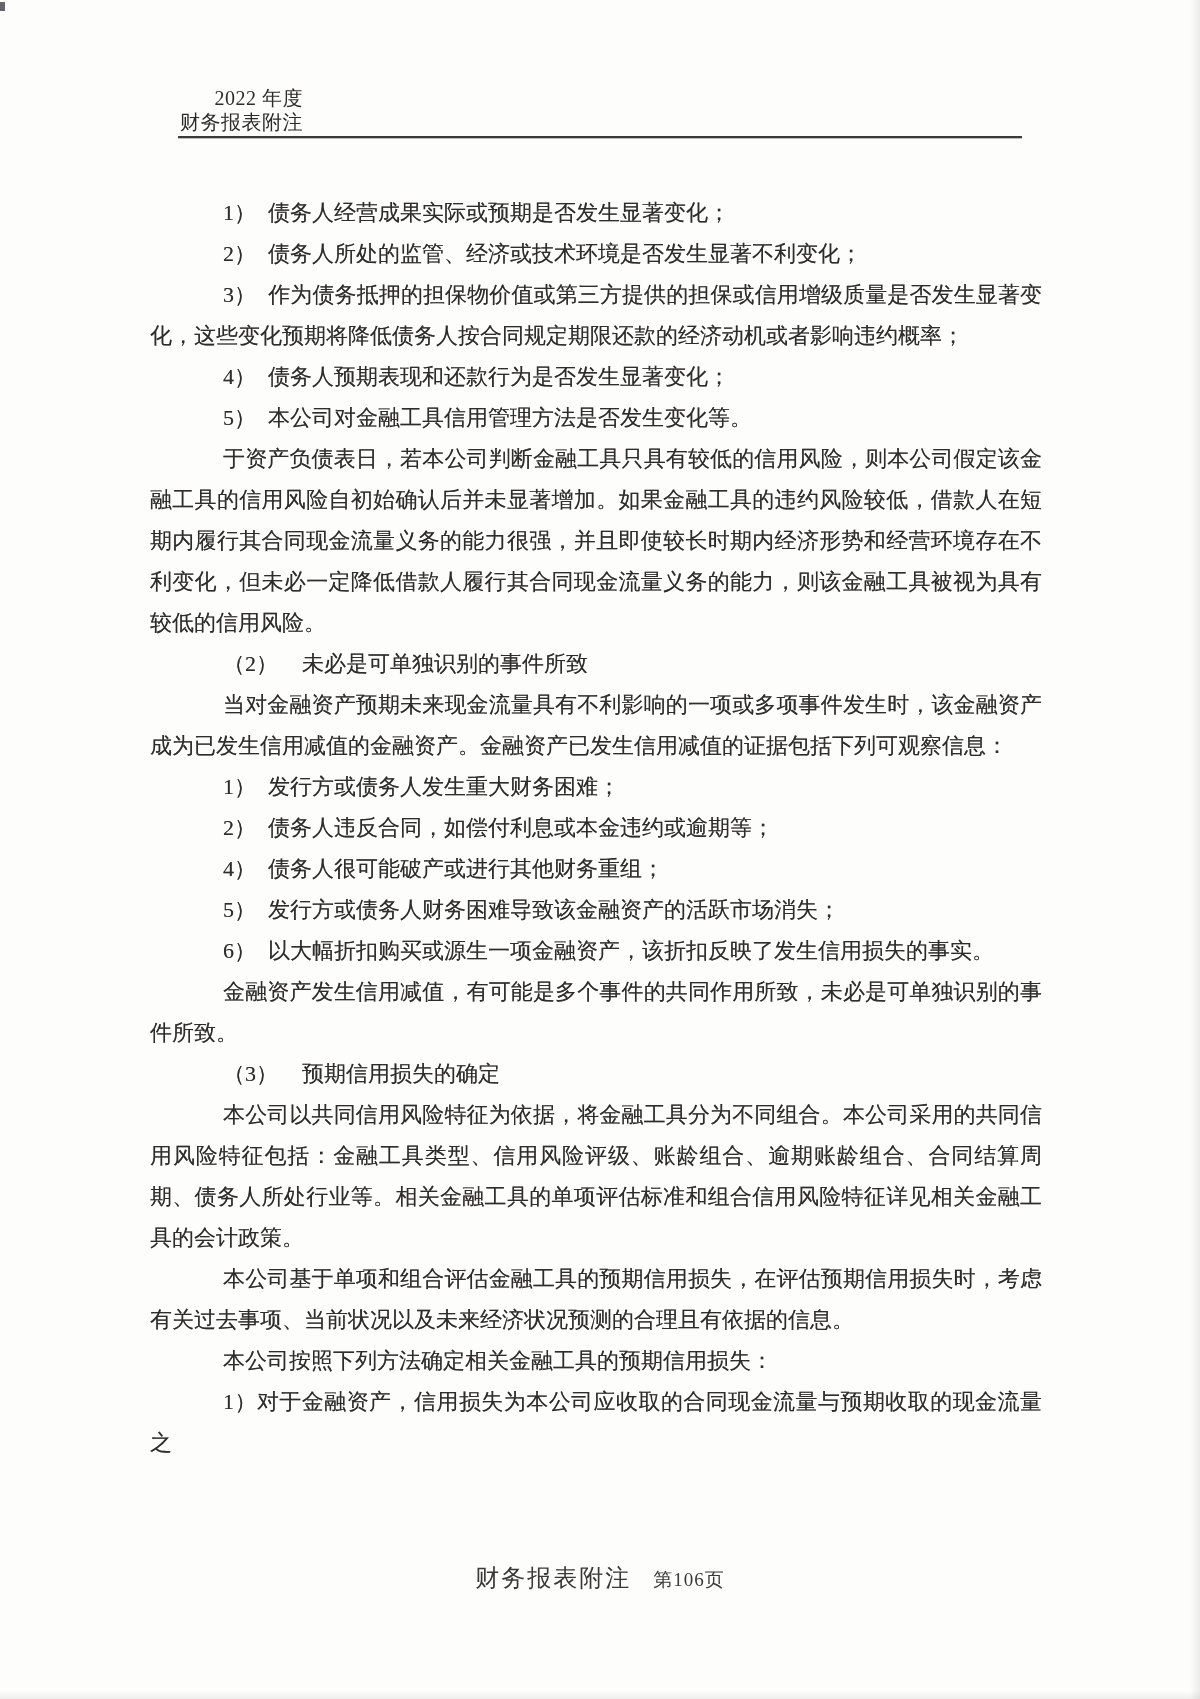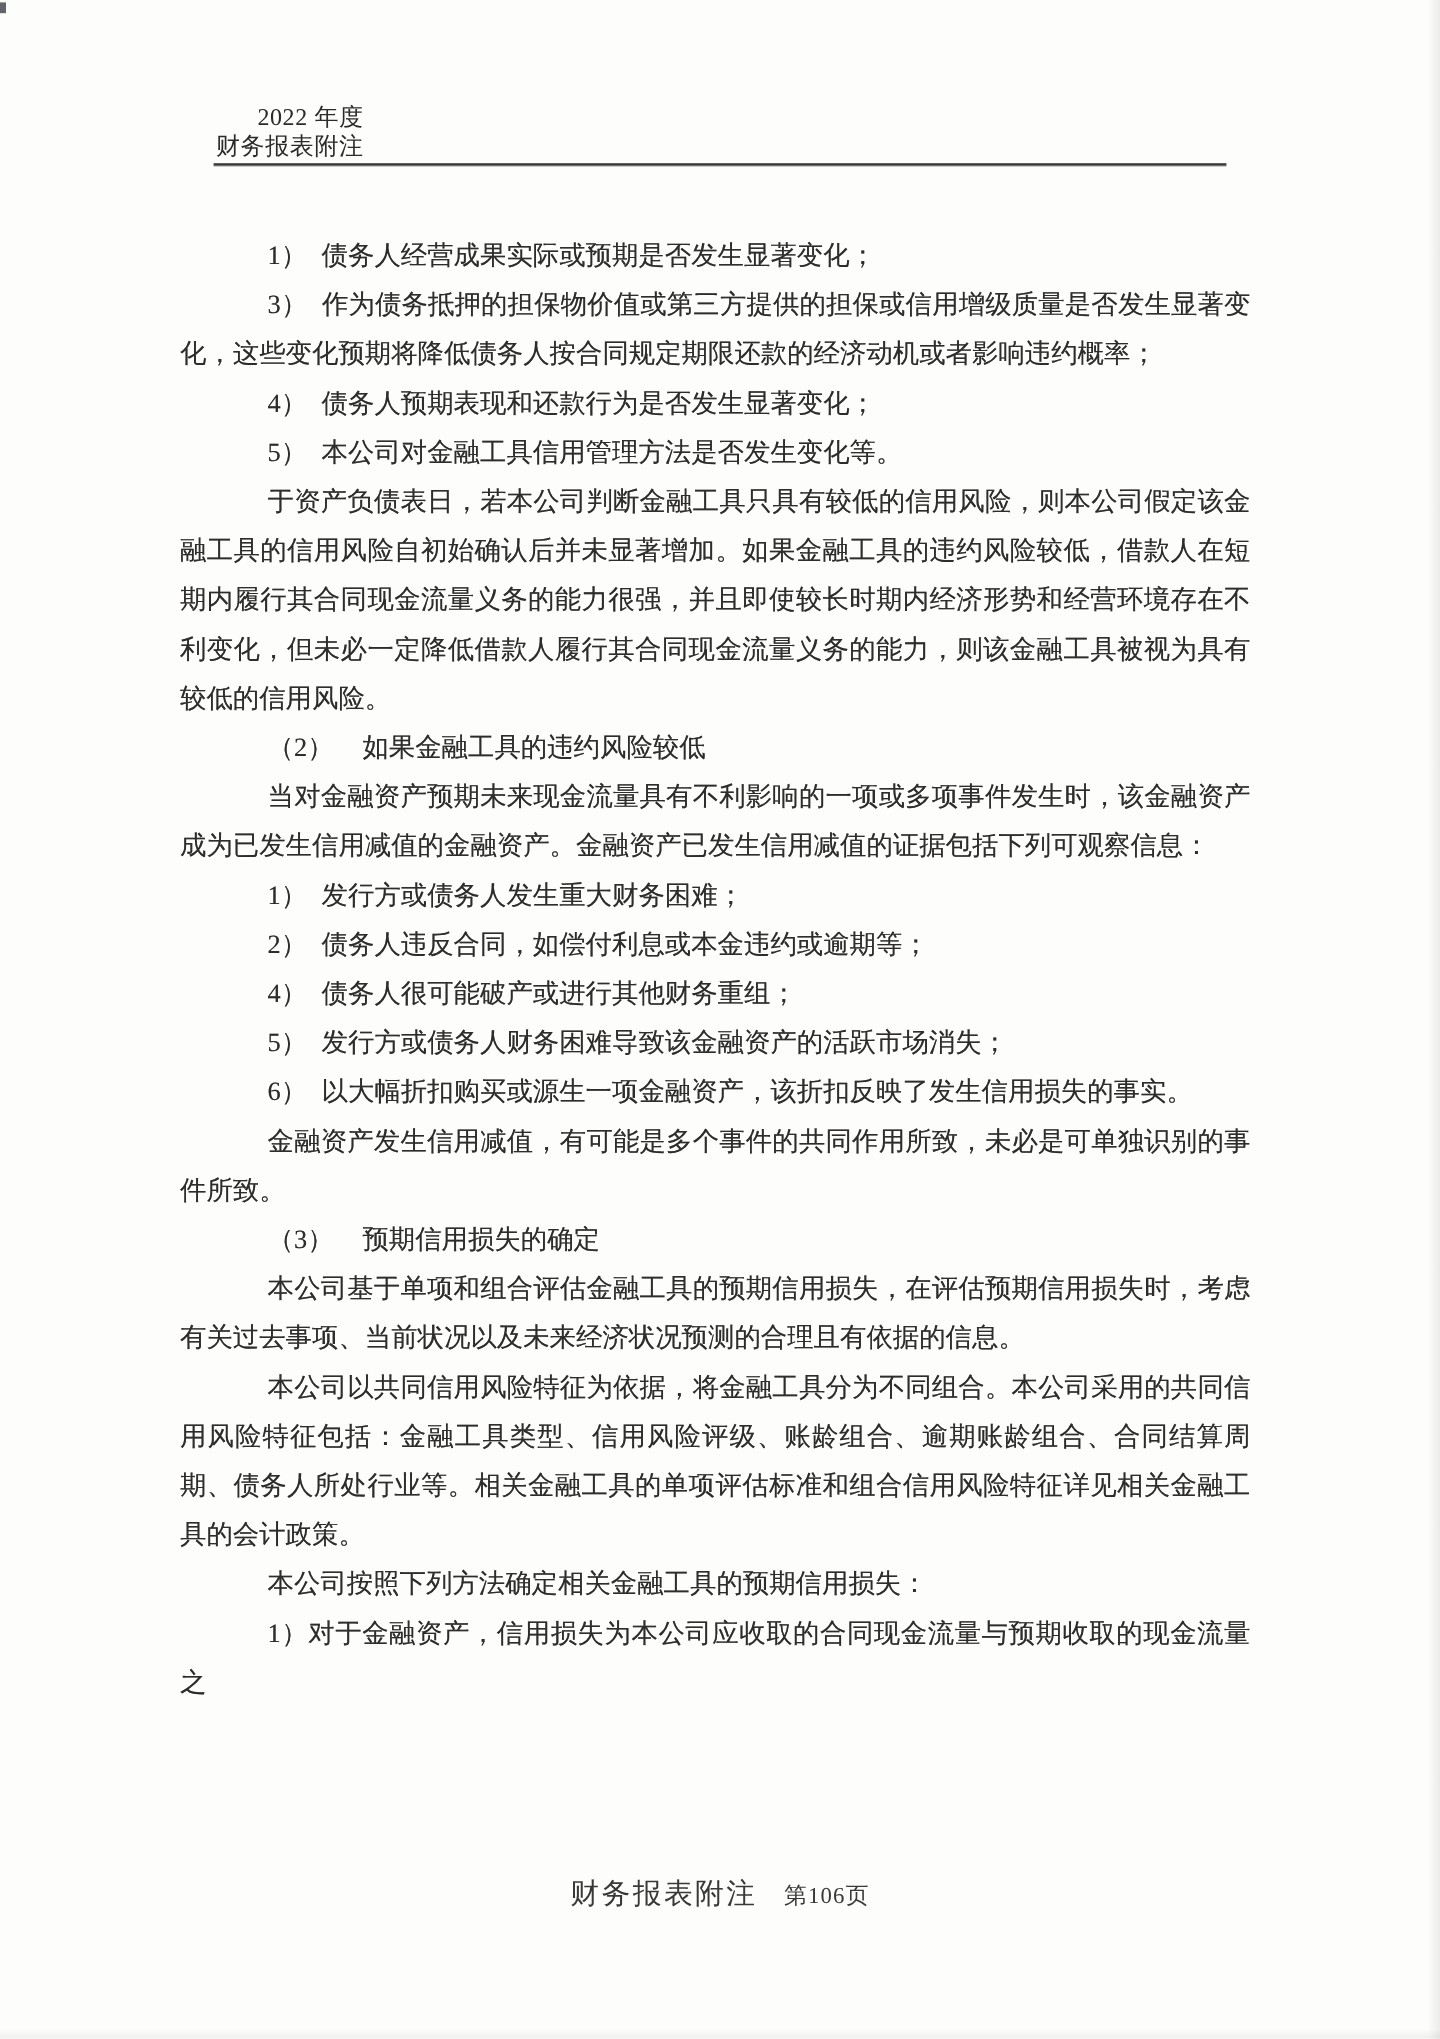--- a/index.html
+++ b/index.html
@@ -44,35 +44,36 @@
 
   <div class="header">
     <div class="h-line">2022 年度</div>
     <div class="h-line">财务报表附注</div>
   </div>
 
   <div class="rule"></div>
 
   <div class="body-text">
       <p><span class="num-item">1）</span><span>债务人经营成果实际或预期是否发生显著变化；</span></p>
+      <p><span class="num-item">2）</span><span>债务人所处的监管、经济或技术环境是否发生显著不利变化；</span></p>
       <p><span class="num-item">3）</span><span>作为债务抵押的担保物价值或第三方提供的担保或信用增级质量是否发生显著变化，这些变化预期将降低债务人按合同规定期限还款的经济动机或者影响违约概率；</span></p>
       <p><span class="num-item">4）</span><span>债务人预期表现和还款行为是否发生显著变化；</span></p>
       <p><span class="num-item">5）</span><span>本公司对金融工具信用管理方法是否发生变化等。</span></p>
       <p><span>于资产负债表日，若本公司判断金融工具只具有较低的信用风险，则本公司假定该金融工具的信用风险自初始确认后并未显著增加。如果金融工具的违约风险较低，借款人在短期内履行其合同现金流量义务的能力很强，并且即使较长时期内经济形势和经营环境存在不利变化，但未必一定降低借款人履行其合同现金流量义务的能力，则该金融工具被视为具有较低的信用风险。</span></p>
-      <p><span class="num-heading">（2）</span><span>如果金融工具的违约风险较低</span></p>
+      <p><span class="num-heading">（2）</span><span>未必是可单独识别的事件所致</span></p>
       <p><span>当对金融资产预期未来现金流量具有不利影响的一项或多项事件发生时，该金融资产成为已发生信用减值的金融资产。金融资产已发生信用减值的证据包括下列可观察信息：</span></p>
       <p><span class="num-item">1）</span><span>发行方或债务人发生重大财务困难；</span></p>
       <p><span class="num-item">2）</span><span>债务人违反合同，如偿付利息或本金违约或逾期等；</span></p>
       <p><span class="num-item">4）</span><span>债务人很可能破产或进行其他财务重组；</span></p>
       <p><span class="num-item">5）</span><span>发行方或债务人财务困难导致该金融资产的活跃市场消失；</span></p>
       <p><span class="num-item">6）</span><span>以大幅折扣购买或源生一项金融资产，该折扣反映了发生信用损失的事实。</span></p>
       <p><span>金融资产发生信用减值，有可能是多个事件的共同作用所致，未必是可单独识别的事件所致。</span></p>
       <p><span class="num-heading">（3）</span><span>预期信用损失的确定</span></p>
+      <p><span>本公司以共同信用风险特征为依据，将金融工具分为不同组合。本公司采用的共同信用风险特征包括：金融工具类型、信用风险评级、账龄组合、逾期账龄组合、合同结算周期、债务人所处行业等。相关金融工具的单项评估标准和组合信用风险特征详见相关金融工具的会计政策。</span></p>
       <p><span>本公司基于单项和组合评估金融工具的预期信用损失，在评估预期信用损失时，考虑有关过去事项、当前状况以及未来经济状况预测的合理且有依据的信息。</span></p>
-      <p><span>本公司以共同信用风险特征为依据，将金融工具分为不同组合。本公司采用的共同信用风险特征包括：金融工具类型、信用风险评级、账龄组合、逾期账龄组合、合同结算周期、债务人所处行业等。相关金融工具的单项评估标准和组合信用风险特征详见相关金融工具的会计政策。</span></p>
       <p><span>本公司按照下列方法确定相关金融工具的预期信用损失：</span></p>
       <p><span>1）对于金融资产，信用损失为本公司应收取的合同现金流量与预期收取的现金流量之</span></p>
     </div>
 
   <div class="footer">
     <span class="f-title">财务报表附注</span><span class="f-page">第106页</span>
   </div>
 
   <div class="edge-right"></div>
   <div class="edge-bottom"></div>

